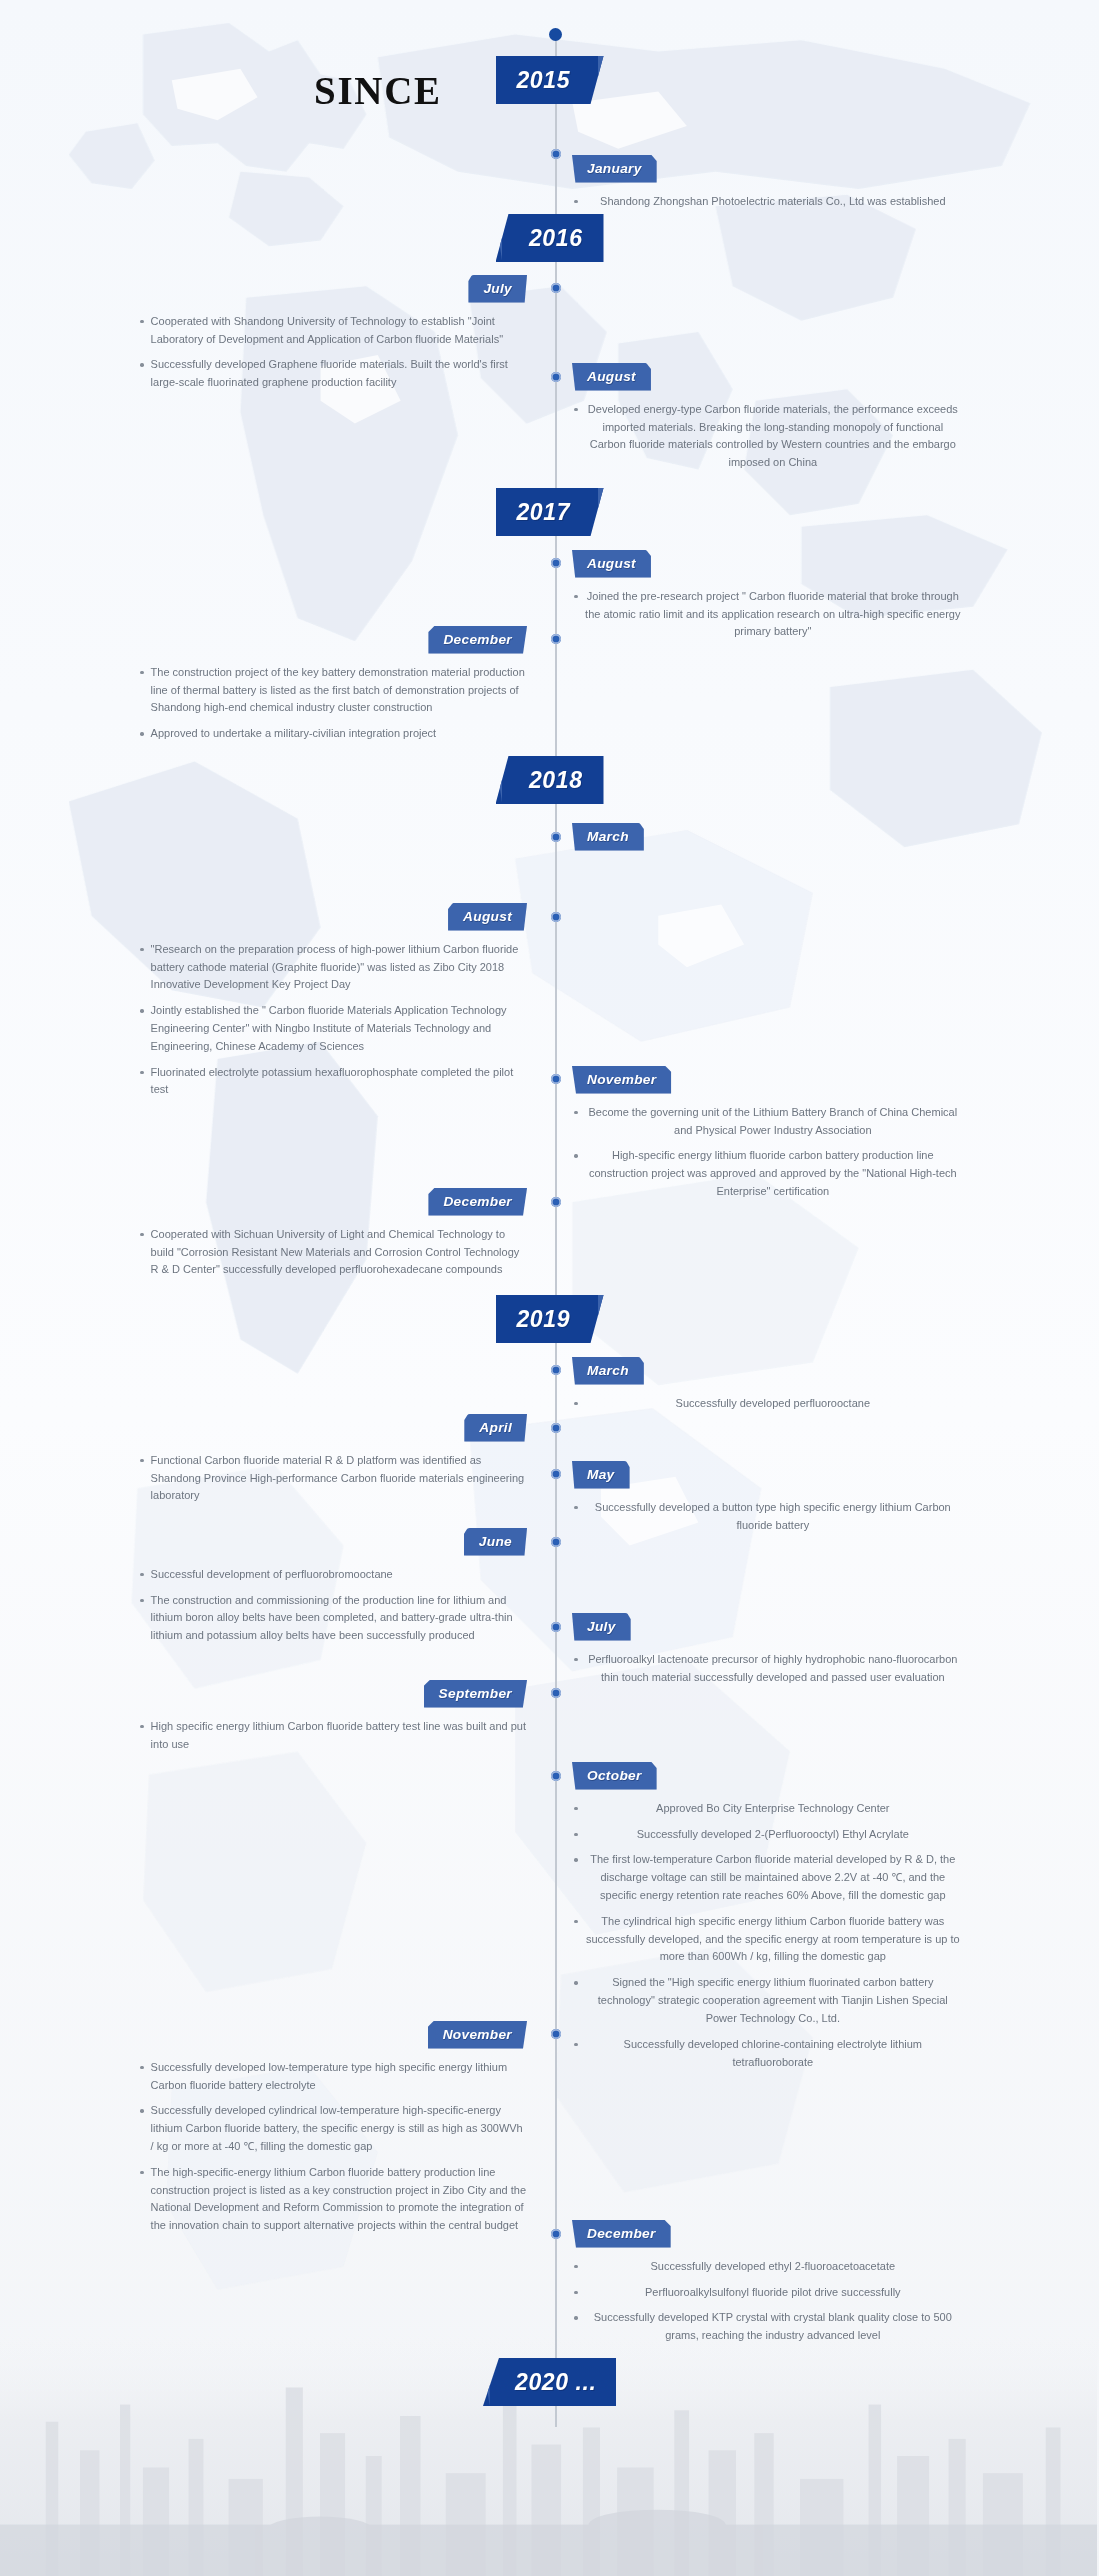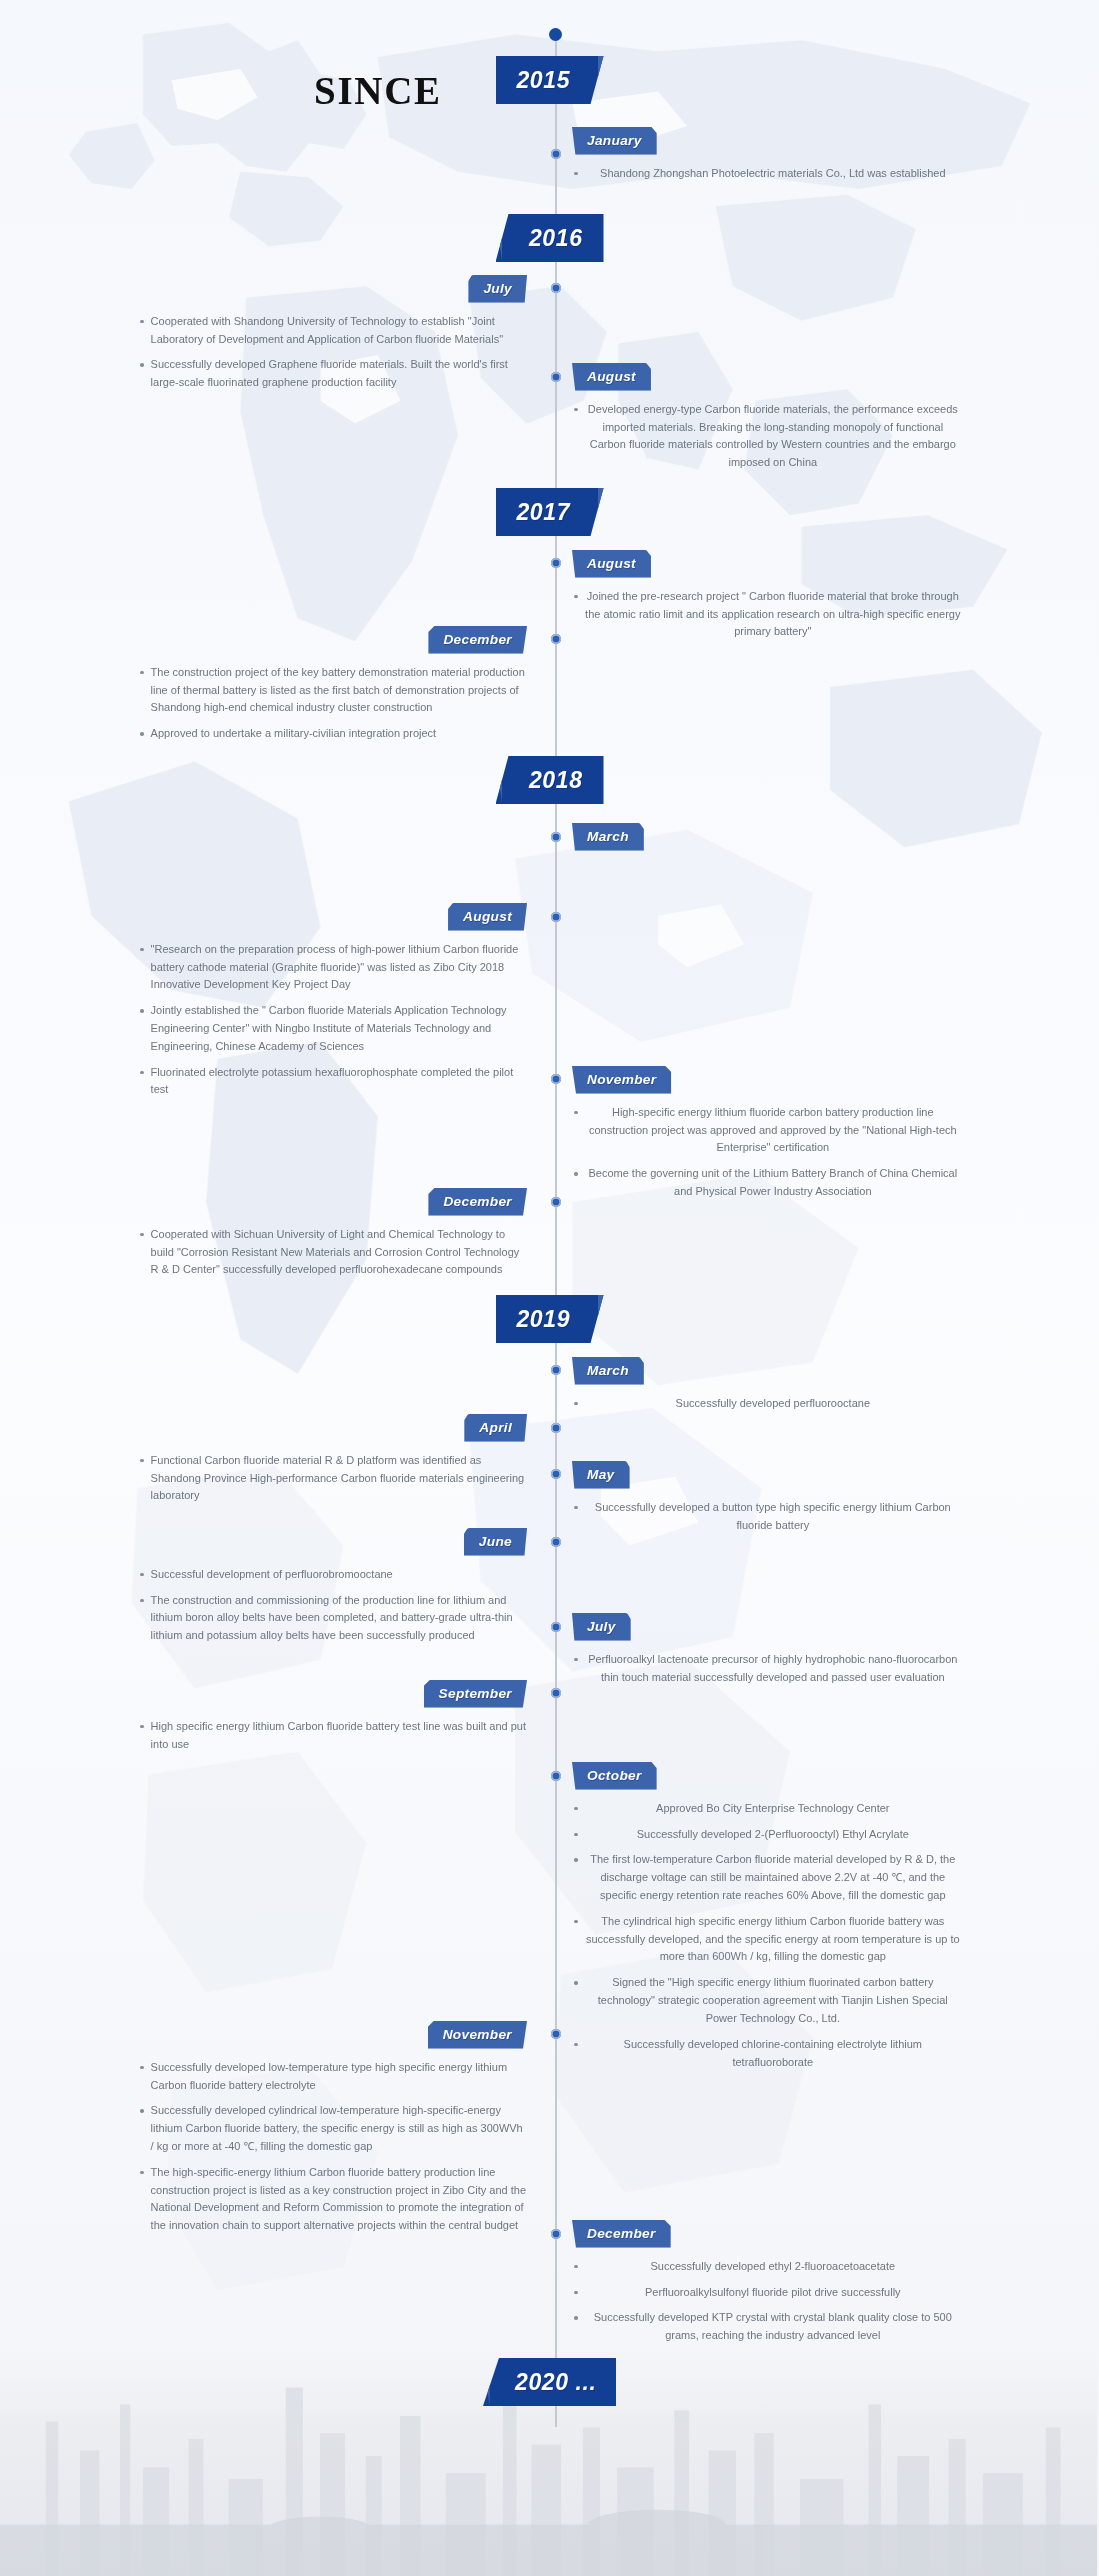--- a/index.html
+++ b/index.html
@@ -301,21 +301,21 @@
 
 <div id="timeline-root">
   <div class="spine"></div>
   <div id="since-word">SINCE</div>
   <div id="timeline-body">
       <div class="year-row" style="top: 56px;">
         <div class="year-banner slant-right">2015</div>
       </div>
       <div class="node big" style="top: 27.5px;"></div>
       <div class="node small" style="top: 149px;"></div>
-      <div class="entry right" style="top: 127px;"><div class="month-tag tag-right">January</div><ul class="bullets">
+      <div class="entry right" style="top: 155px;"><div class="month-tag tag-right">January</div><ul class="bullets">
           <li>Shandong Zhongshan Photoelectric materials Co., Ltd was established</li>
         </ul></div>
       <div class="year-row" style="top: 214px;">
         <div class="year-banner slant-left">2016</div>
       </div>
       <div class="node small" style="top: 283px;"></div>
       <div class="entry left" style="top: 275px;"><div class="month-tag tag-left">July</div><ul class="bullets"><li>Cooperated with Shandong University of Technology to establish "Joint Laboratory of Development and Application of Carbon fluoride Materials"</li><li>Successfully developed Graphene fluoride materials. Built the world's first large-scale fluorinated graphene production facility</li></ul></div>
       <div class="node small" style="top: 372px;"></div>
       <div class="entry right" style="top: 363px;"><div class="month-tag tag-right">August</div><ul class="bullets">
           <li>Developed energy-type Carbon fluoride materials, the performance exceeds imported materials. Breaking the long-standing monopoly of functional Carbon fluoride materials controlled by Western countries and the embargo imposed on China</li>
@@ -331,22 +331,22 @@
       <div class="entry left" style="top: 626px;"><div class="month-tag tag-left">December</div><ul class="bullets"><li>The construction project of the key battery demonstration material production line of thermal battery is listed as the first batch of demonstration projects of Shandong high-end chemical industry cluster construction</li><li>Approved to undertake a military-civilian integration project</li></ul></div>
       <div class="year-row" style="top: 756px;">
         <div class="year-banner slant-left">2018</div>
       </div>
       <div class="node small" style="top: 832px;"></div>
       <div class="entry right" style="top: 823px;"><div class="month-tag tag-right">March</div></div>
       <div class="node small" style="top: 912px;"></div>
       <div class="entry left" style="top: 903px;"><div class="month-tag tag-left">August</div><ul class="bullets"><li>"Research on the preparation process of high-power lithium Carbon fluoride battery cathode material (Graphite fluoride)" was listed as Zibo City 2018 Innovative Development Key Project Day</li><li>Jointly established the " Carbon fluoride Materials Application Technology Engineering Center" with Ningbo Institute of Materials Technology and Engineering, Chinese Academy of Sciences</li><li>Fluorinated electrolyte potassium hexafluorophosphate completed the pilot test</li></ul></div>
       <div class="node small" style="top: 1074px;"></div>
       <div class="entry right" style="top: 1066px;"><div class="month-tag tag-right">November</div><ul class="bullets">
+          <li>Become the governing unit of the Lithium Battery Branch of China Chemical and Physical Power Industry Association</li>
           <li>High-specific energy lithium fluoride carbon battery production line construction project was approved and approved by the "National High-tech Enterprise" certification</li>
-          <li>Become the governing unit of the Lithium Battery Branch of China Chemical and Physical Power Industry Association</li>
         </ul></div>
       <div class="node small" style="top: 1197px;"></div>
       <div class="entry left" style="top: 1188px;"><div class="month-tag tag-left">December</div><ul class="bullets"><li>Cooperated with Sichuan University of Light and Chemical Technology to build "Corrosion Resistant New Materials and Corrosion Control Technology R &amp; D Center" successfully developed perfluorohexadecane compounds</li></ul></div>
       <div class="year-row" style="top: 1295px;">
         <div class="year-banner slant-right">2019</div>
       </div>
       <div class="node small" style="top: 1365px;"></div>
       <div class="entry right" style="top: 1357px;"><div class="month-tag tag-right">March</div><ul class="bullets">
           <li>Successfully developed perfluorooctane</li>
         </ul></div>

